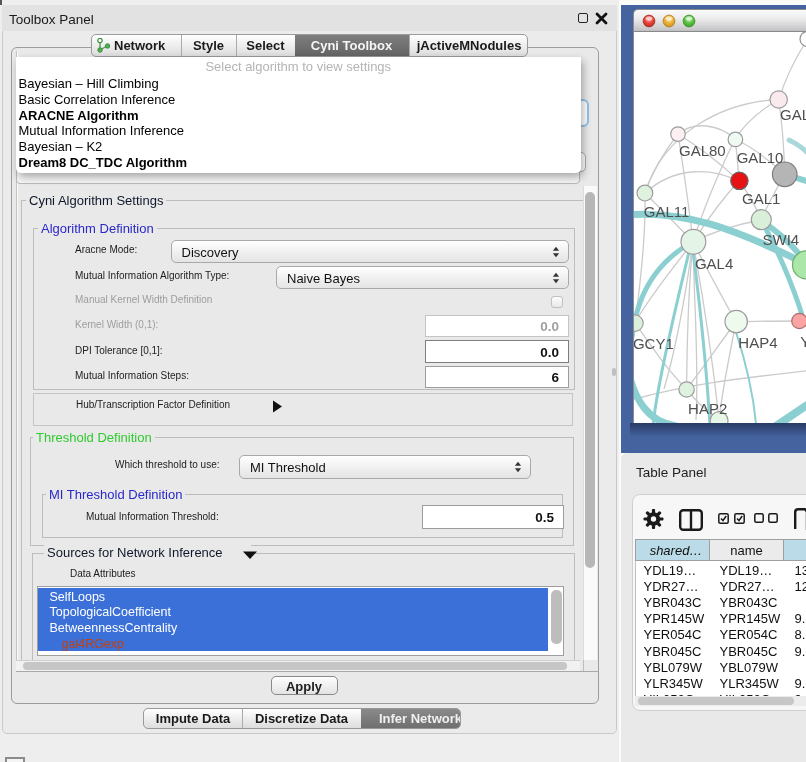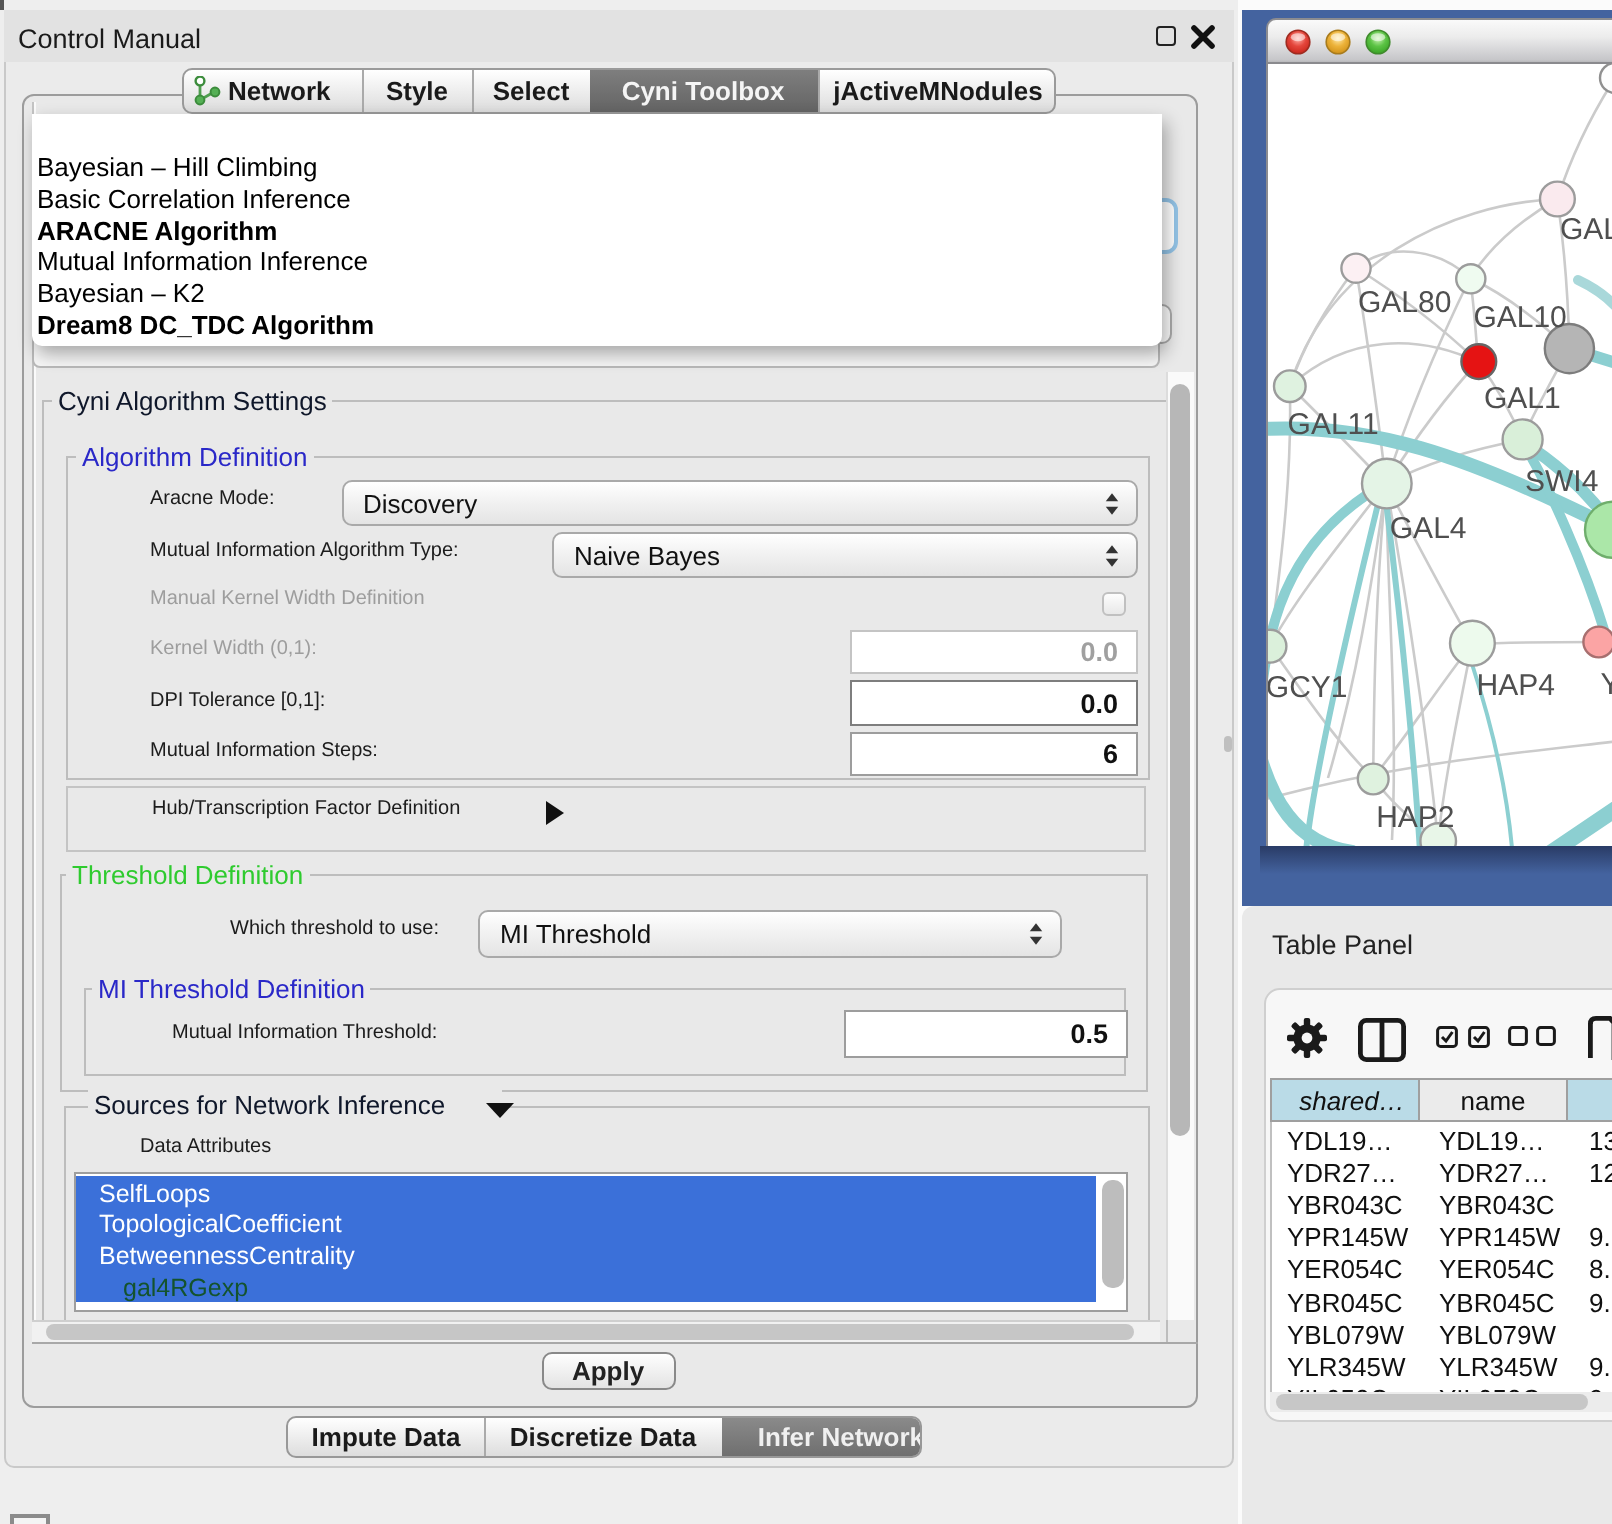--- a/index.html
+++ b/index.html
@@ -206,21 +206,21 @@
     <div class="abs" style="left:84px;top:131.2px;">YIL052C</div>
     <div class="abs" style="left:159px;top:131.2px;">9</div>
 </div>
 
 <div class="abs" style="left:634.5px;top:696px;width:172px;height:9.5px;background:#ececec;">
   <div class="abs" style="left:3px;top:1px;width:156.5px;height:8px;background:#c7c7c7;border-radius:4px;"></div>
 </div>
 
 <div class="abs" style="left:2px;top:5px;width:615px;height:729px;background:#ebebeb;border:1px solid #c9c9c9;border-radius:0 0 5px 5px;box-sizing:border-box;"></div>
 <div class="abs" style="left:2px;top:5px;width:615px;height:26px;background:#e2e2e2;box-sizing:border-box;"></div>
-<div class="abs" style="left:9px;top:12px;font-size:13.5px;color:#1a1a1a;">Control Manual</div>
+<div class="abs" style="left:9px;top:12px;font-size:13.5px;color:#1a1a1a;">Toolbox Panel</div>
 <div class="abs" style="left:578px;top:13px;width:10px;height:10px;border:1.7px solid #222;border-radius:2px;box-sizing:border-box;"></div>
 <svg class="abs" style="left:594px;top:11px;" width="15" height="15" viewBox="0 0 15 15">
   <path d="M 3,3 L 12,12 M 12,3 L 3,12" stroke="#111" stroke-width="2.8" stroke-linecap="round"></path>
 </svg>
 
 <div class="abs" style="left:11px;top:47px;width:588px;height:656.5px;background:#e9e9e9;border:1px solid #9c9c9c;border-radius:6px;box-sizing:border-box;"></div>
 
 <div class="abs" style="left:91px;top:33.5px;width:437px;height:23px;background:linear-gradient(#ffffff,#ececec 55%,#dcdcdc);border:1px solid #9a9a9a;border-radius:5px;box-sizing:border-box;overflow:hidden;font-size:13px;font-weight:bold;">
   <div class="abs" style="left:89px;top:0;width:1px;height:100%;background:#aaaaaa;"></div>
   <div class="abs" style="left:144px;top:0;width:1px;height:100%;background:#aaaaaa;"></div>
@@ -313,21 +313,21 @@
 <svg class="abs" style="left:242px;top:550px;" width="16" height="10" viewBox="0 0 16 10">
     <path d="M 1,1.5 L 15,1.5 L 8,9 Z" fill="#111"></path>
   </svg>
 <div class="abs lbl" style="left:35px;top:568px;">Data Attributes</div>
 
 <div class="abs" style="left:36.5px;top:586px;width:527px;height:70px;background:#ffffff;border:1px solid #9e9e9e;box-sizing:border-box;overflow:hidden;">
   <div class="abs" style="left:0;top:1px;width:510px;height:63px;background:#3b70d9;"></div>
   <div class="abs" style="left:12px;top:2.5px;font-size:12.5px;color:#fff;">SelfLoops</div>
   <div class="abs" style="left:12px;top:18.2px;font-size:12.5px;color:#fff;">TopologicalCoefficient</div>
   <div class="abs" style="left:12px;top:33.9px;font-size:12.5px;color:#fff;">BetweennessCentrality</div>
-  <div class="abs" style="left:12px;top:49.6px;font-size:12.5px;color:#14532d;padding-left:12px;">gal4RGexp</div>
+  <div class="abs" style="left:12px;top:49.6px;font-size:12.5px;color:#c2410c;padding-left:12px;">gal4RGexp</div>
   <div class="abs" style="left:513px;top:3px;width:11px;height:54px;background:#bdbdbd;border-radius:5px;"></div>
 </div>
 
 <div class="abs" style="left:15.5px;top:659.5px;width:564.5px;height:11px;background:#f1f1f1;border-top:1px solid #cfcfcf;box-sizing:border-box;">
   <div class="abs" style="left:7px;top:1.5px;width:544px;height:8px;background:#c6c6c6;border-radius:4px;"></div>
 </div>
 <div class="abs" style="left:15.5px;top:670.5px;width:583px;height:1px;background:#a8a8a8;"></div>
 
 <div class="abs" style="left:583px;top:186px;width:14px;height:474px;background:#fafafa;border-left:1px solid #dcdcdc;box-sizing:border-box;"></div>
 <div class="abs" style="left:584.5px;top:192px;width:10.5px;height:376px;background:#b7b7b7;border-radius:5px;"></div>
@@ -338,20 +338,21 @@
 
 <div class="abs" style="left:143px;top:707.5px;width:318px;height:21.5px;background:linear-gradient(#ffffff,#ececec 55%,#dddddd);border:1px solid #989898;border-radius:5px;box-sizing:border-box;overflow:hidden;font-size:13px;font-weight:bold;padding-left:28px;">
   <div class="abs" style="left:98px;top:0;width:1px;height:100%;background:#aaaaaa;"></div>
   <div class="abs" style="left:216.5px;top:0;width:101.5px;height:100%;background:linear-gradient(#8a8a8a,#6f6f6f);"></div>
   <div class="abs" style="left:0;top:2.5px;width:98px;text-align:center;color:#1a1a1a;">Impute Data</div>
   <div class="abs" style="left:99px;top:2.5px;width:117px;text-align:center;color:#1a1a1a;">Discretize Data</div>
   <div class="abs" style="left:216.5px;top:2.5px;width:101.5px;text-align:right;color:#f0f0f0;">Infer Network</div>
 </div>
 
 <div class="abs" style="left:16px;top:56.5px;width:564.5px;height:116px;background:#ffffff;border-radius:0 0 5px 5px;box-shadow:2px 4px 9px rgba(0,0,0,0.32);">
+  <div class="abs" style="left:0;top:2px;width:100%;text-align:center;font-size:13px;color:#b4b4b4;">Select algorithm to view settings</div>
   <div class="abs" style="left:2.5px;top:19.4px;font-size:13px;color:#000;">Bayesian – Hill Climbing</div>
   <div class="abs" style="left:2.5px;top:35.2px;font-size:13px;color:#000;">Basic Correlation Inference</div>
   <div class="abs" style="left:2.5px;top:51px;font-size:13px;color:#000;font-weight:bold;">ARACNE Algorithm</div>
   <div class="abs" style="left:2.5px;top:66.8px;font-size:13px;color:#000;">Mutual Information Inference</div>
   <div class="abs" style="left:2.5px;top:82.6px;font-size:13px;color:#000;">Bayesian – K2</div>
   <div class="abs" style="left:2.5px;top:98.4px;font-size:13px;color:#000;font-weight:bold;">Dream8 DC_TDC Algorithm</div>
 </div>
 
 <div class="abs" style="left:4.5px;top:756.5px;width:20px;height:12px;border:2px solid #8b8b8b;background:#f4f4f4;box-sizing:border-box;"></div>
 

